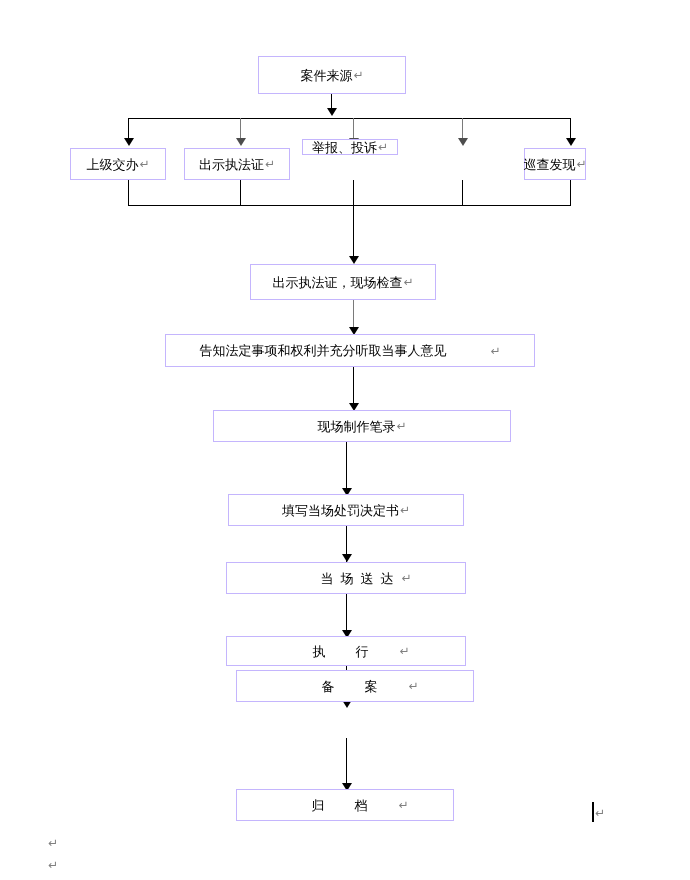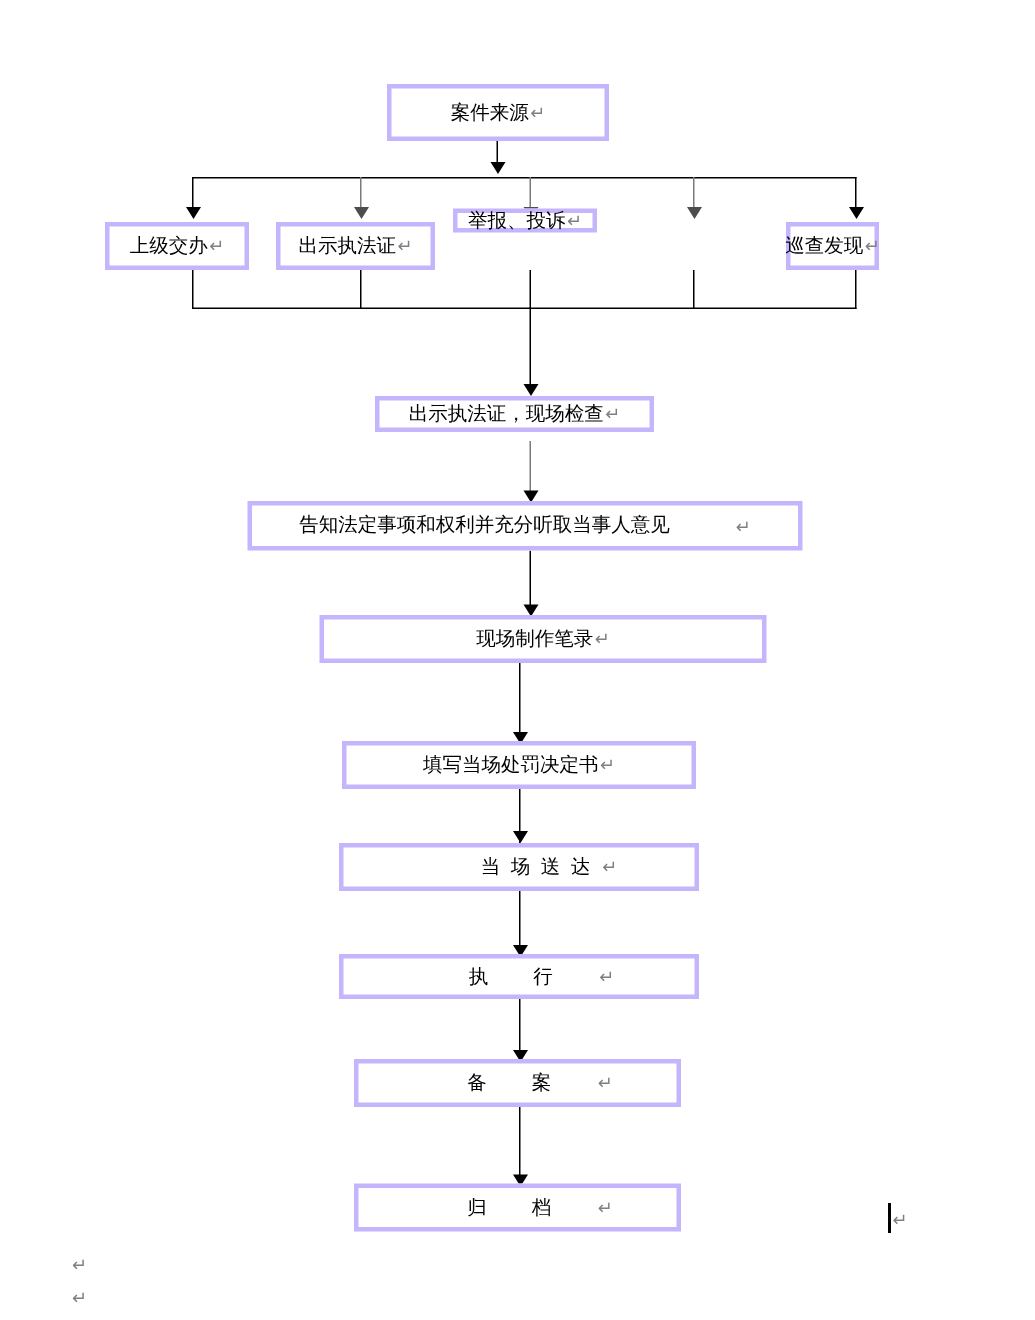--- a/index.html
+++ b/index.html
@@ -37,21 +37,21 @@
   .pilcrow {
     color: #808080;
     font-size: 12px;
     font-family: "DejaVu Sans", sans-serif;
     vertical-align: 1px;
     margin-left: 1px;
   }
   .node {
     position: absolute;
     box-sizing: border-box;
-    border: 3px solid #c4b5fd;
+    border: 1px solid #c4b5fd;
     background: #ffffff;
     display: flex;
     align-items: center;
     justify-content: center;
     font-family: "DejaVu Sans", "Liberation Sans", sans-serif;
     font-size: 13px;
     line-height: 1;
     color: #000000;
     white-space: nowrap;
     z-index: 3;
@@ -149,21 +149,21 @@
   <div class="vline" style="left:240px; top:180px; height:26px;"></div>
   <div class="vline" style="left:353px; top:180px; height:26px;"></div>
   <div class="vline" style="left:462px; top:180px; height:26px;"></div>
   <div class="vline" style="left:570px; top:180px; height:26px;"></div>
 
   <div class="hline" style="left:128px; top:205px; width:443px;"></div>
 
   <div class="vline" style="left:353px; top:205px; height:53px;"></div>
   <div class="arrowhead" style="left:349px; top:256px;"></div>
 
-  <div class="node" style="left:250px; top:264px; width:186px; height:24px;">
+  <div class="node" style="left:250px; top:264px; width:186px; height:36px;">
     <span class="lbl">出示执法证，现场检查</span>
       <span class="pilcrow">↵</span>
   </div>
 
   <div class="vline gray" style="left:353px; top:294px; height:35px;"></div>
   <div class="arrowhead" style="left:349px; top:327px;"></div>
 
   <div class="node" style="left:165px; top:334px; width:370px; height:33px;gap:43px;">
     <span class="lbl">告知法定事项和权利并充分听取当事人意见</span>
       <span class="pilcrow">↵</span>
@@ -197,21 +197,21 @@
   <div class="arrowhead" style="left:342px; top:630px;"></div>
 
   <div class="node spaced2" style="left:226px; top:636px; width:240px; height:30px;justify-content:center;">
     <span class="lbl">执行</span>
       <span class="pilcrow">↵</span>
   </div>
 
   <div class="vline" style="left:346px; top:666px; height:40px;"></div>
   <div class="arrowhead" style="left:342px; top:700px;"></div>
 
-  <div class="node spaced2" style="left:236px; top:706px; width:218px; height:32px;">
+  <div class="node spaced2" style="left:236px; top:670px; width:238px; height:32px;">
     <span class="lbl">备案</span>
       <span class="pilcrow">↵</span>
   </div>
 
   <div class="vline" style="left:346px; top:738px; height:50px;"></div>
   <div class="arrowhead" style="left:342px; top:783px;"></div>
 
   <div class="node spaced2" style="left:236px; top:789px; width:218px; height:32px;">
     <span class="lbl">归档</span>
       <span class="pilcrow">↵</span>

